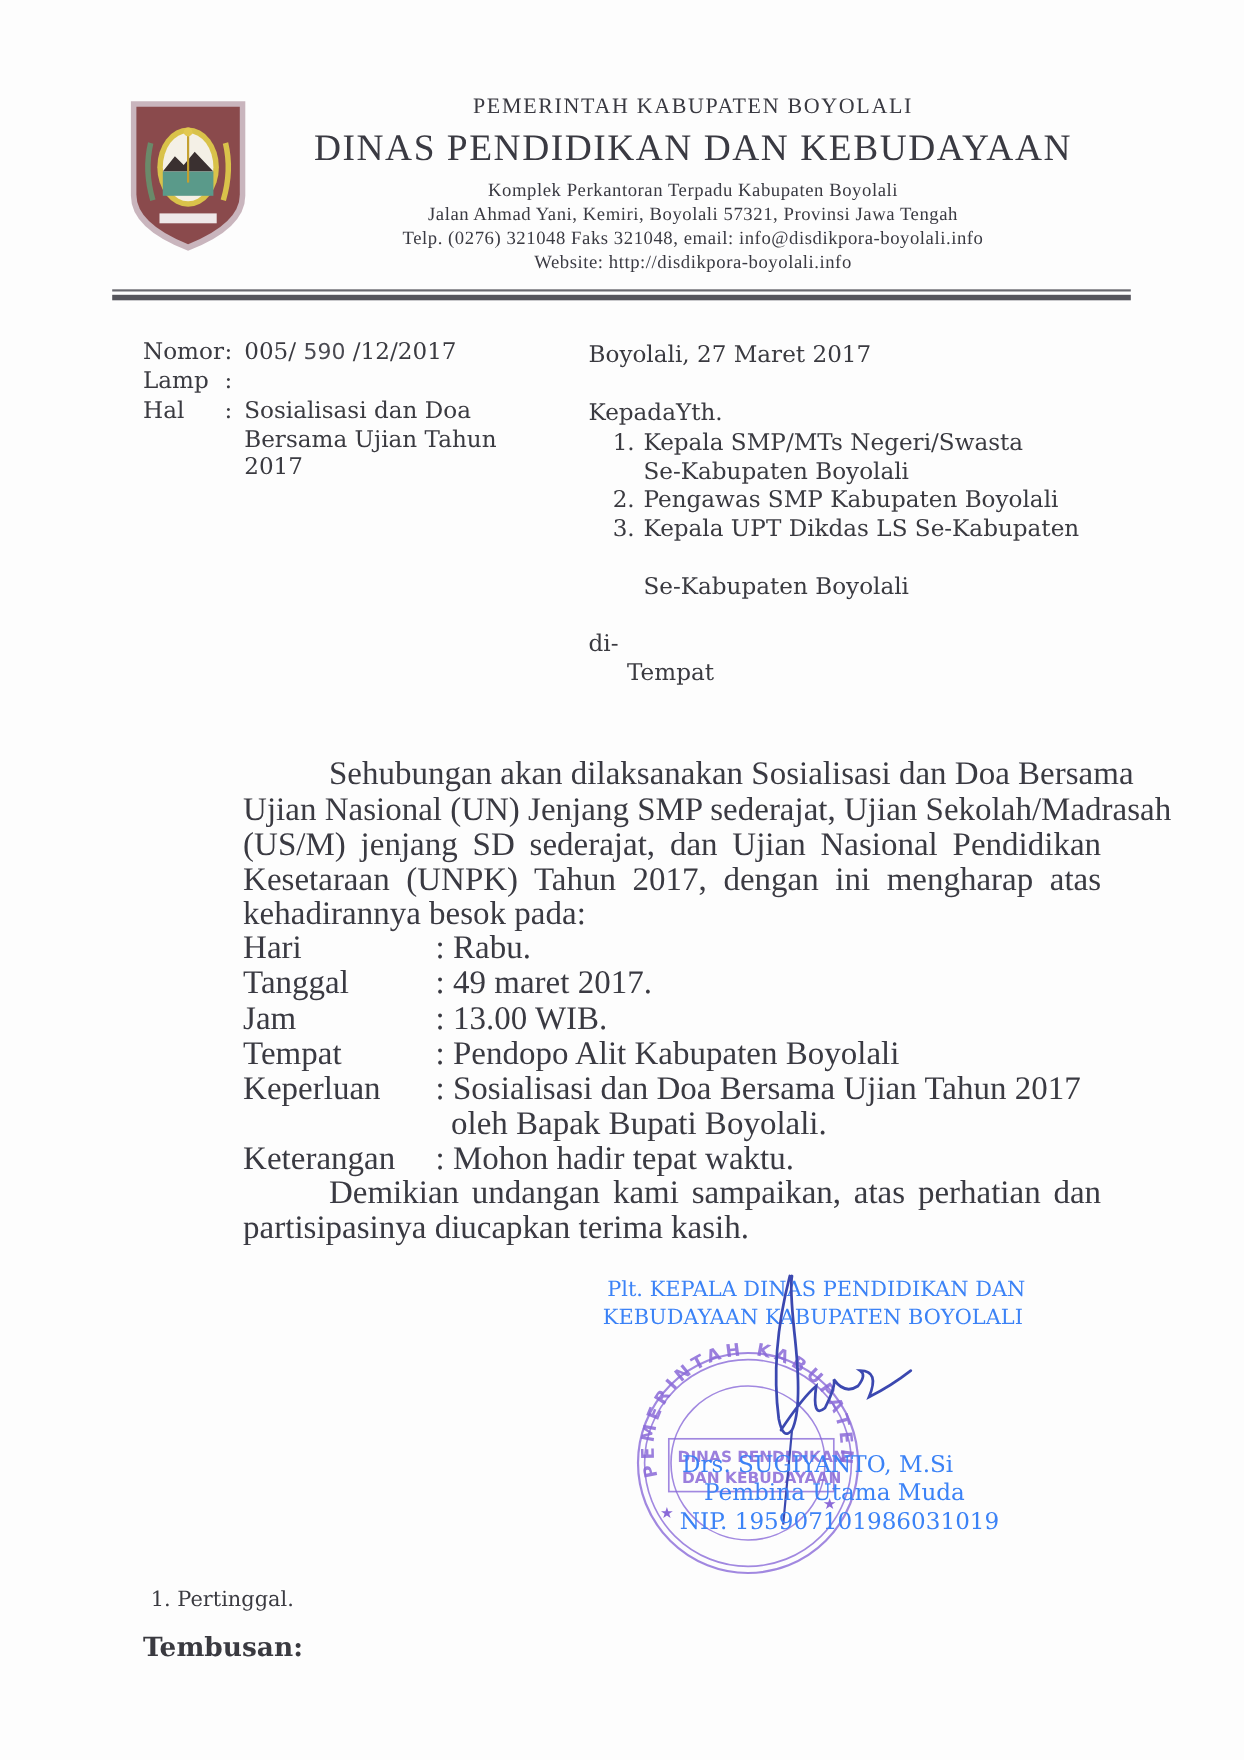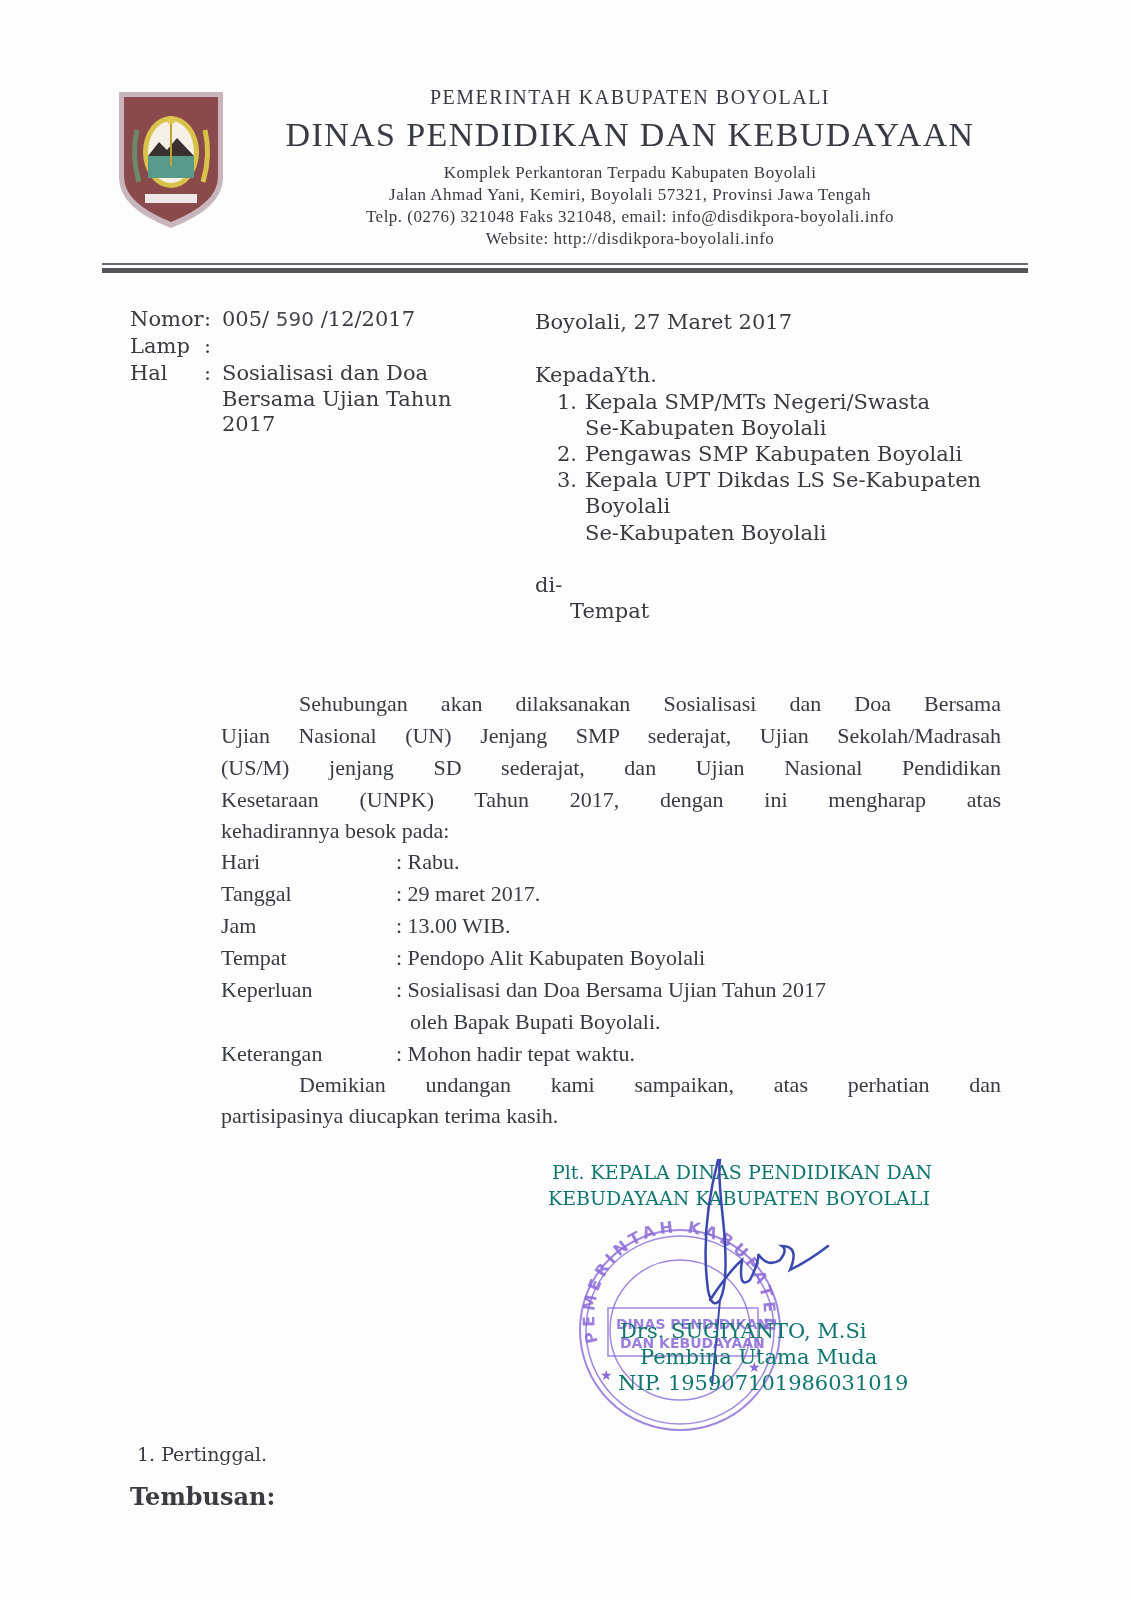--- a/index.html
+++ b/index.html
@@ -15,37 +15,37 @@
   .hdr-l2 { top: 116px; font-size: 34px; letter-spacing: 1.4px; }
   .hdr-l3 { top: 163px; font-size: 17px; letter-spacing: 0.5px; }
   .hdr-l4 { top: 185px; font-size: 17px; letter-spacing: 0.5px; }
   .hdr-l5 { top: 207px; font-size: 17px; letter-spacing: 0.5px; }
   .hdr-l6 { top: 229px; font-size: 17px; letter-spacing: 0.5px; }
   .rule-thin { left: 102px; top: 263px; width: 926px; height: 2px; background: #6a6a70; }
   .rule-thick { left: 102px; top: 268px; width: 926px; height: 5px; background: #55555c; }
 
   
   .t { font-size: 21px; line-height: 26px; white-space: nowrap; }
-  .cond { font-family: "Liberation Serif", serif; font-size: 22px; line-height: 32px; white-space: nowrap; color: #3a3a42; }
+  .cond { font-family: "Liberation Serif", serif; font-size: 30px; line-height: 32px; white-space: nowrap; color: #3a3a42; }
   .hand { font-family: "DejaVu Sans", sans-serif; font-size: 20px; color: #4a4a52; }
 
   .meta-label { left: 130px; }
   .meta-colon { left: 204px; }
   .meta-val { left: 222px; }
 
   .recip { left: 545px; }
   .recip .num { display: inline-block; width: 32px; text-align: right; margin-right: 8px; }
   .recip .cont { padding-left: 40px; }
 
   .justify { left: 221px; width: 780px; text-align: justify; text-align-last: justify; }
 
   .ev-label { left: 221px; text-align: right; }
   .ev-colon { left: 396px; }
 
-  .sig { font-size: 19px; line-height: 26px; white-space: nowrap; color: #0f766e; }
+  .sig { font-size: 19px; line-height: 26px; white-space: nowrap; color: #3b82f6; }
 
   .stamp { left: 568px; top: 1212px; width: 225px; height: 220px; }
   .signature { left: 660px; top: 1150px; width: 200px; height: 240px; }
 
   .tembusan { left: 130px; top: 1482px; font-size: 24px; font-weight: bold; }
   .cc-item { left: 137px; top: 1443px; font-size: 19px; }
 </style>
 </head>
 <body>
 
@@ -97,38 +97,37 @@
 
 <div class="abs t recip" style="top:389px">
   <div><span class="num">1.</span><span>Kepala SMP/MTs Negeri/Swasta</span></div>
   <div class="cont">Se-Kabupaten Boyolali</div>
 </div>
 <div class="abs t recip" style="top:441px">
   <div><span class="num">2.</span><span>Pengawas SMP Kabupaten Boyolali</span></div>
 </div>
 <div class="abs t recip" style="top:467px">
   <div><span class="num">3.</span><span>Kepala UPT Dikdas LS Se-Kabupaten</span></div>
-  <div class="cont">Boyolali</div>
 </div>
 <div class="abs t recip" style="top:520px">
   <div class="cont">Se-Kabupaten Boyolali</div>
 </div>
 <div class="abs t" style="left:535px; top:572px">di-</div>
 <div class="abs t" style="left:570px; top:598px">Tempat</div>
 
 <div class="abs cond justify" style="top:688px; text-indent:78px">Sehubungan akan dilaksanakan Sosialisasi dan Doa Bersama</div>
 <div class="abs cond justify" style="top:720px">Ujian Nasional (UN) Jenjang SMP sederajat, Ujian Sekolah/Madrasah</div>
 <div class="abs cond justify" style="top:752px">(US/M) jenjang SD sederajat, dan Ujian Nasional Pendidikan</div>
 <div class="abs cond justify" style="top:784px">Kesetaraan (UNPK) Tahun 2017, dengan ini mengharap atas</div>
 <div class="abs cond" style="left:221px; top:815px">kehadirannya  besok pada:</div>
 
 <div class="abs cond ev-label" style="top:846px">Hari</div>
 <div class="abs cond ev-colon" style="top:846px">: Rabu.</div>
 <div class="abs cond ev-label" style="top:878px">Tanggal</div>
-<div class="abs cond ev-colon" style="top:878px">: 29 maret 2017.</div>
+<div class="abs cond ev-colon" style="top:878px">: 49 maret 2017.</div>
 <div class="abs cond ev-label" style="top:910px">Jam</div>
 <div class="abs cond ev-colon" style="top:910px">: 13.00  WIB.</div>
 <div class="abs cond ev-label" style="top:942px">Tempat</div>
 <div class="abs cond ev-colon" style="top:942px">: Pendopo Alit Kabupaten Boyolali</div>
 <div class="abs cond ev-label" style="top:974px">Keperluan</div>
 <div class="abs cond ev-colon" style="top:974px">: Sosialisasi dan Doa Bersama Ujian Tahun 2017</div>
 <div class="abs cond" style="left:410px; top:1006px">oleh Bapak Bupati Boyolali.</div>
 <div class="abs cond ev-label" style="top:1038px">Keterangan</div>
 <div class="abs cond ev-colon" style="top:1038px">: Mohon hadir tepat waktu.</div>
 

